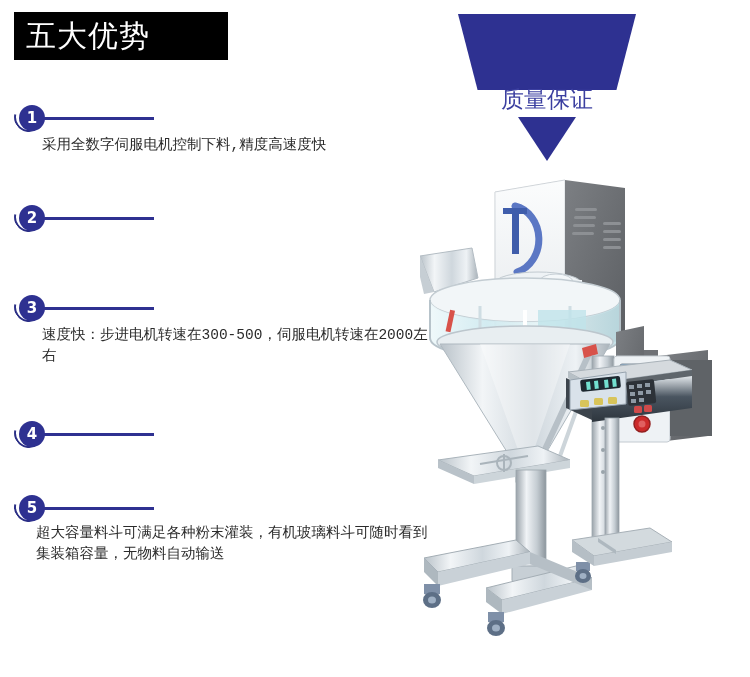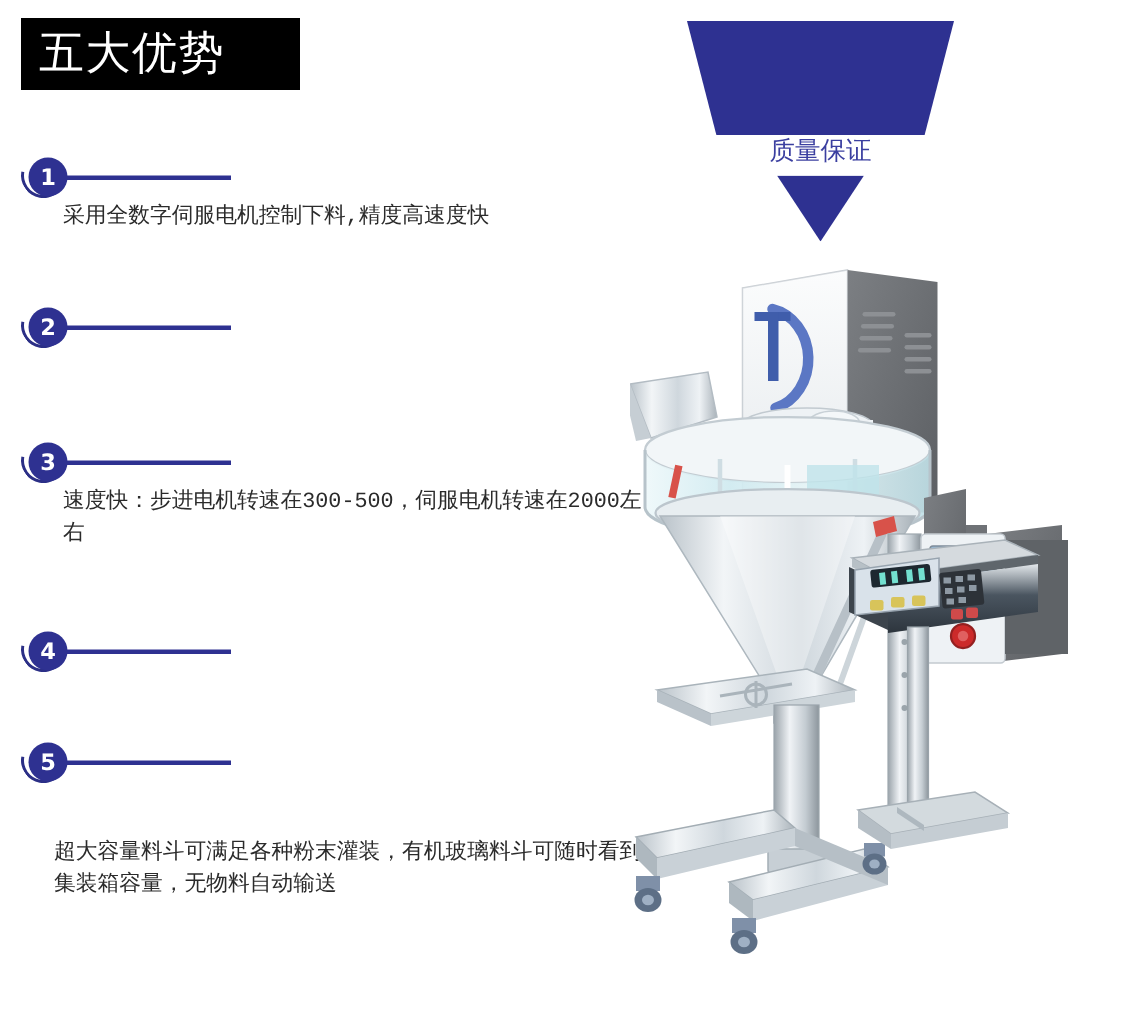--- a/index.html
+++ b/index.html
@@ -13,21 +13,21 @@
     position: relative;
     overflow: hidden;
     font-family: "Liberation Sans", "DejaVu Sans", sans-serif;
   }
 
   
   #title-banner {
     position: absolute;
     left: 14px;
     top: 12px;
-    width: 186px;
+    width: 214px;
     height: 48px;
     background: #000000;
     display: flex;
     align-items: center;
   }
   #title-banner .title-text {
     color: #ffffff;
     font-size: 30px;
     line-height: 30px;
     letter-spacing: 1px;
@@ -129,23 +129,23 @@
     background: #2e3191;
     clip-path: polygon(0% 0%, 100% 0%, 89% 100%, 11% 100%);
   }
   #quality-label {
     position: absolute;
     left: 0;
     top: 90px;
     width: 214px;
     text-align: center;
     color: #3b3fa0;
-    font-size: 17px;
+    font-size: 23px;
     line-height: 22px;
-    font-family: Liberation Sans, sans-serif;
+    font-family: Liberation Mono, monospace;
   }
   #quality-triangle {
     position: absolute;
     left: 78px;
     top: 117px;
     width: 58px;
     height: 44px;
     background: #2e3191;
     clip-path: polygon(0% 0%, 100% 0%, 50% 100%);
   }
@@ -212,21 +212,21 @@
   </div>
 
   <div class="advantage-item" style="top:495px;">
     <div class="adv-head">
       <div class="badge">
         <span class="arc"></span>
         <span class="disc">5</span>
       </div>
       <div class="adv-rule"></div>
     </div>
-    <div class="adv-text wide" style="top:28px;margin-top:36px;">超大容量料斗可满足各种粉末灌装，有机玻璃料斗可随时看到集装箱容量，无物料自动输送</div>
+    <div class="adv-text wide" style="top:28px;">超大容量料斗可满足各种粉末灌装，有机玻璃料斗可随时看到集装箱容量，无物料自动输送</div>
   </div>
 
 </div>
 
 <div id="quality-graphic">
   <div id="quality-trapezoid"></div>
   <div id="quality-label">质量保证</div>
   <div id="quality-triangle"></div>
 </div>
 

